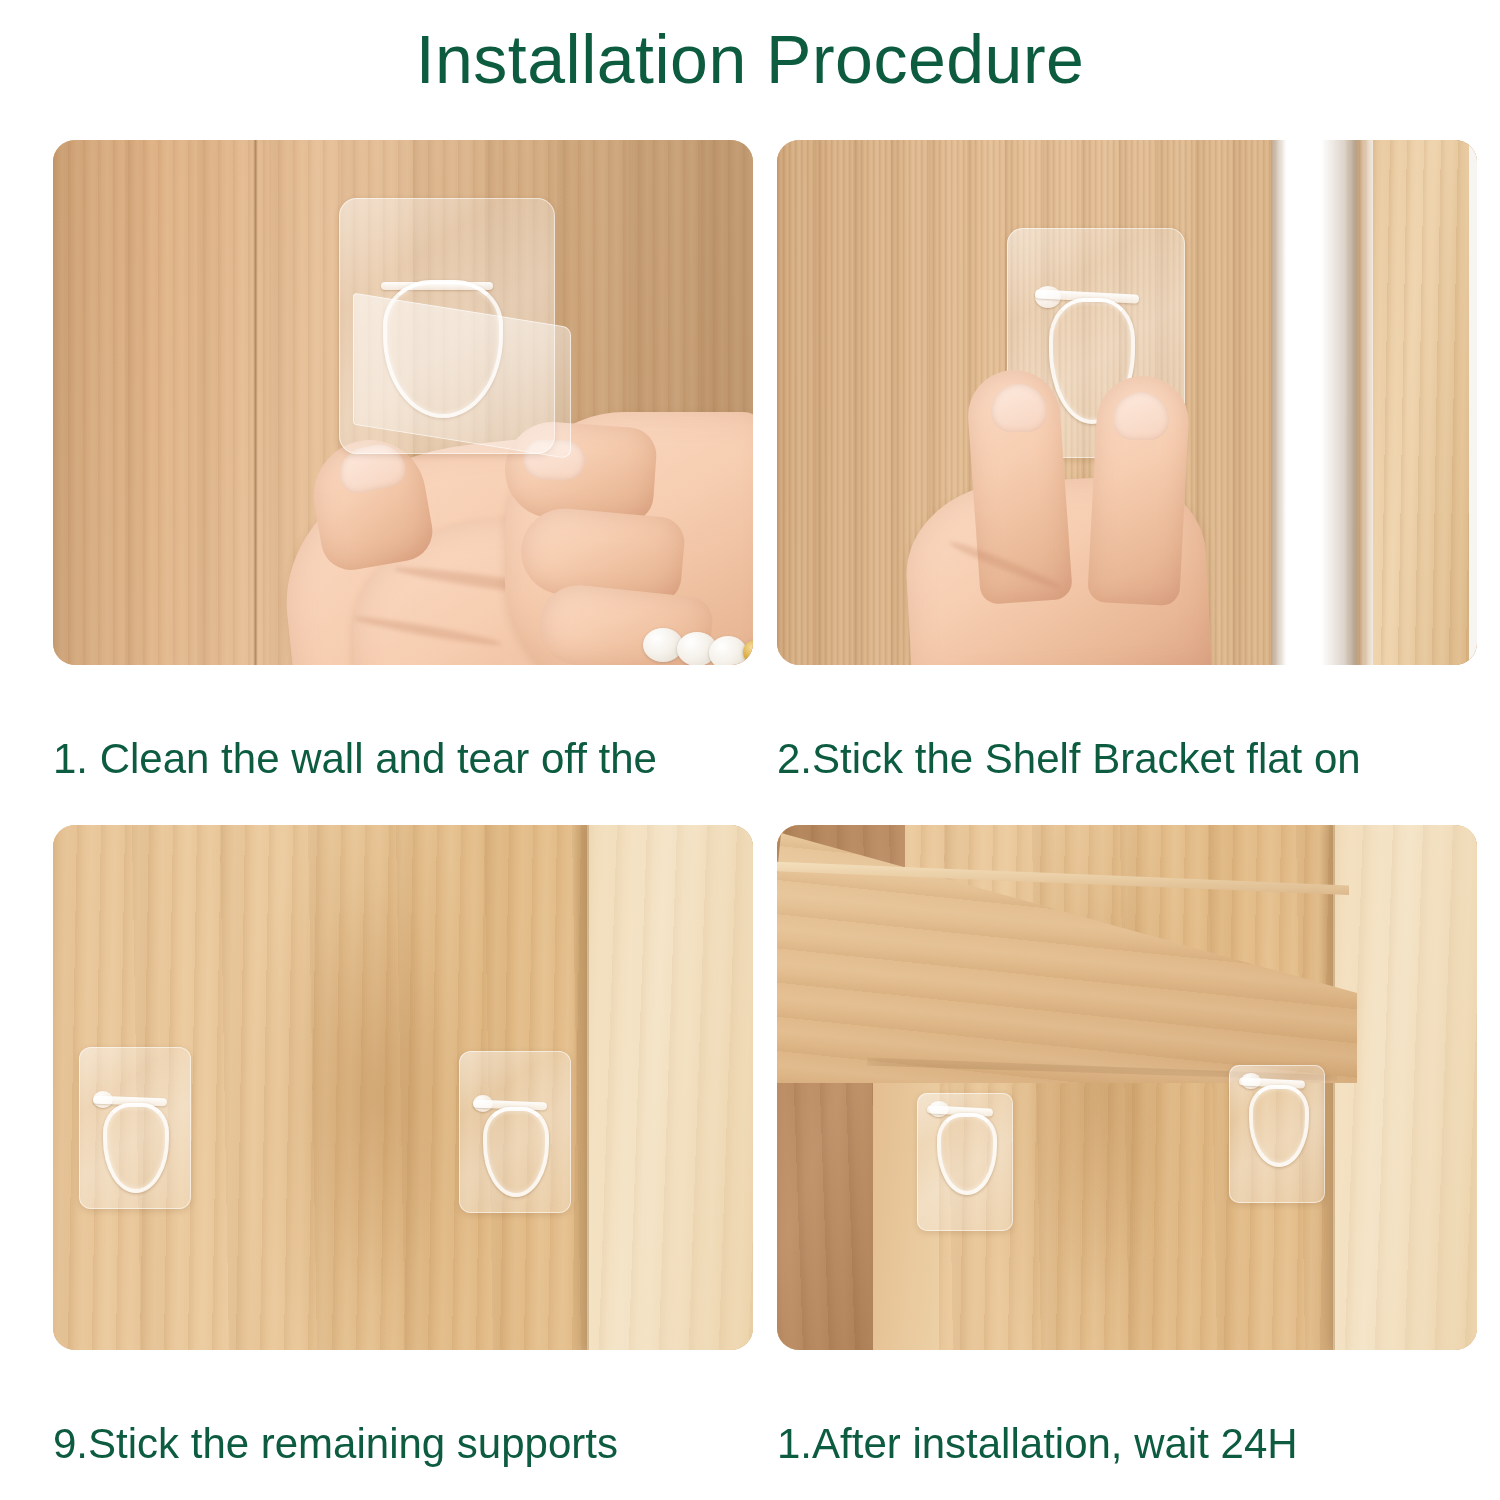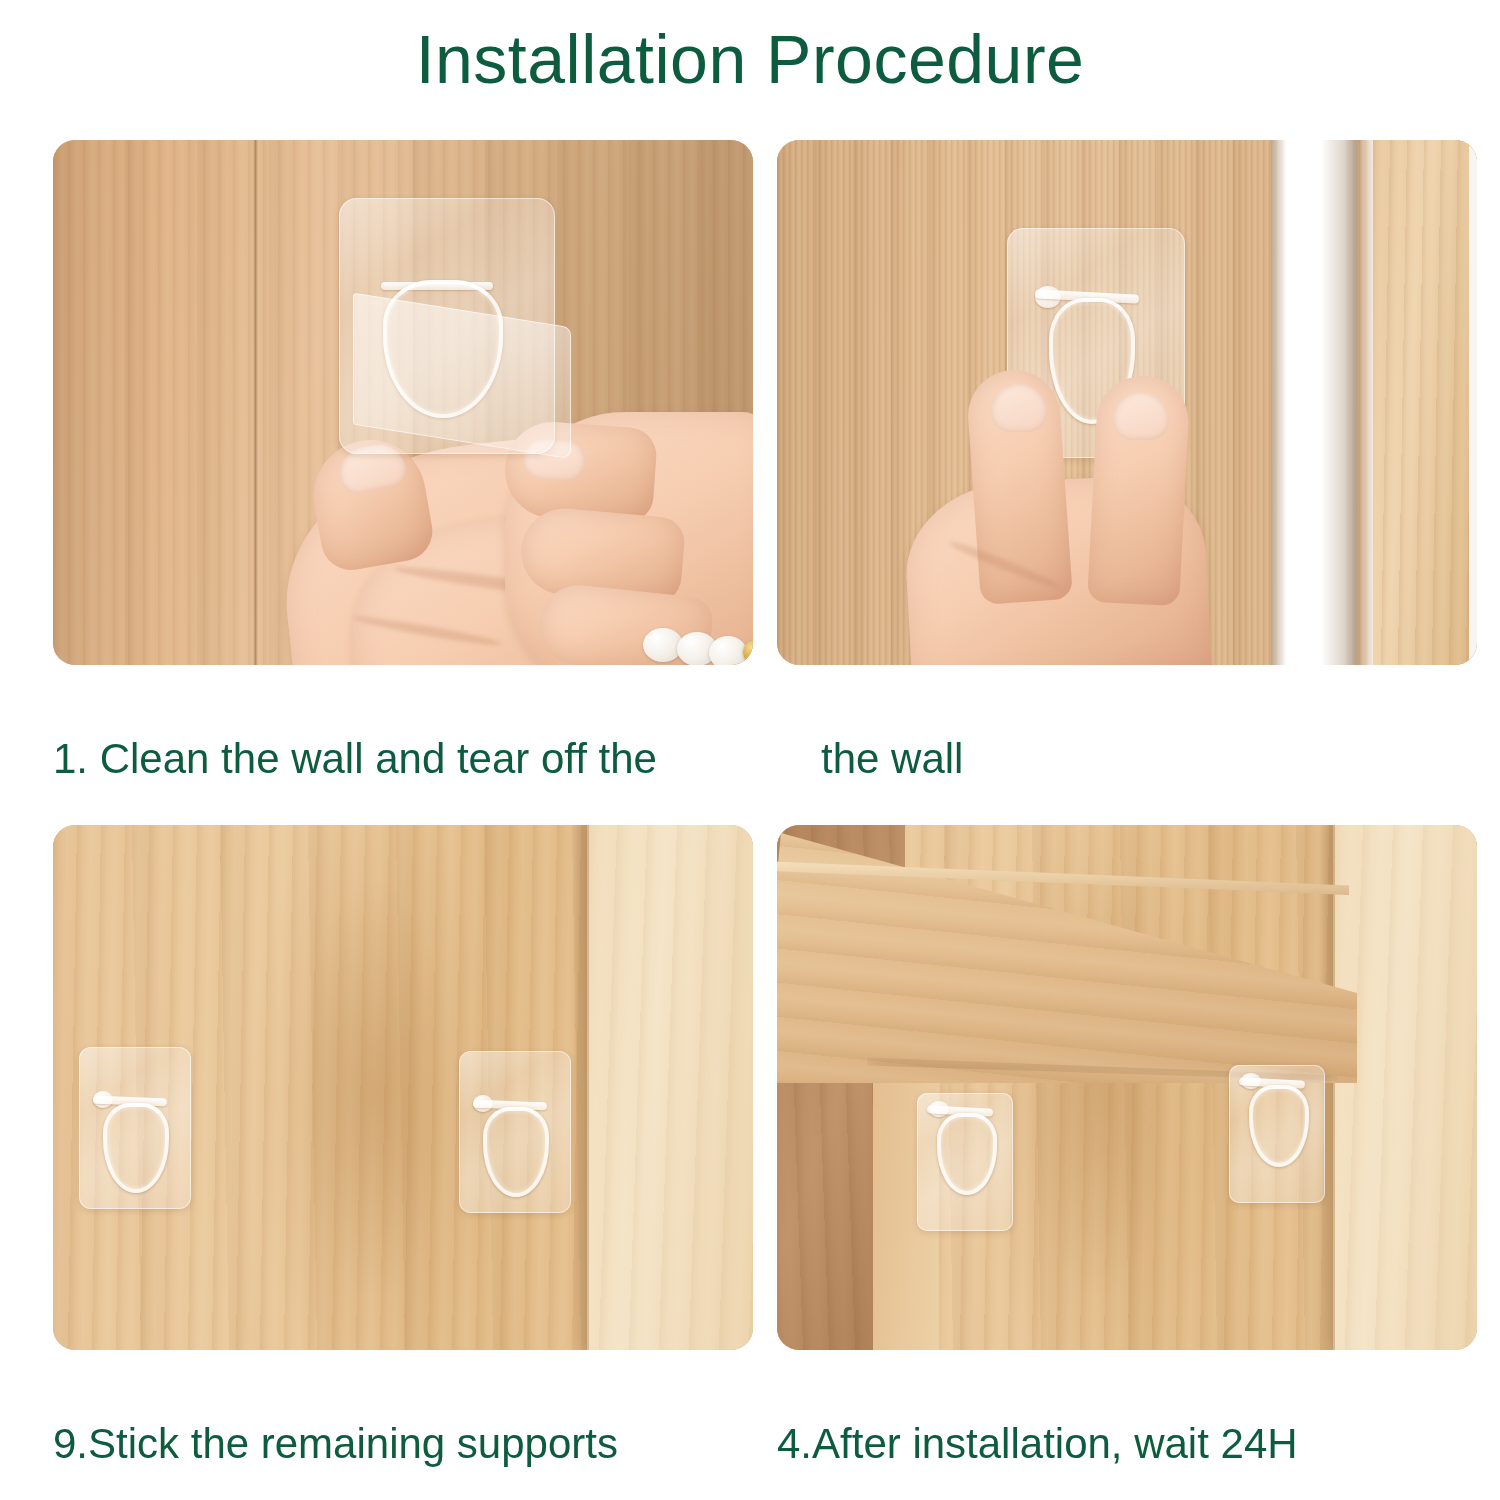--- a/index.html
+++ b/index.html
@@ -303,20 +303,21 @@
       </div>
 
       <div class="skin soft" style="left:130px; top:340px; width:300px; height:200px; border-radius:110px 90px 0 0 / 90px 80px 0 0; transform:rotate(-3deg);"></div>
       <div class="skin" style="left:196px; top:230px; width:92px; height:232px; border-radius:46px 46px 18px 18px; transform:rotate(-4deg);"></div>
       <div class="nail" style="left:214px; top:244px; width:56px; height:48px; border-radius:28px 28px 20px 20px;"></div>
       <div class="skin" style="left:316px; top:236px; width:92px; height:228px; border-radius:46px 46px 18px 18px; transform:rotate(3deg);"></div>
       <div class="nail" style="left:336px; top:252px; width:56px; height:48px; border-radius:28px 28px 20px 20px;"></div>
       <div class="crease" style="left:168px; top:420px; width:120px; height:10px; transform:rotate(22deg);"></div>
     </div>
     <div class="caption">
+      <span class="cap-line">2.Stick the Shelf Bracket flat on</span>
       <span class="cap-line indented">the wall</span>
     </div>
   </div>
 
   <div class="step-cell col-left row-bottom">
     <div class="photo">
       <div class="wood-base wood-oak"></div>
 
       <div class="wood-pale" style="position:absolute; left:534px; top:0; width:166px; height:525px; box-shadow:-6px 0 12px rgba(120,80,40,0.16);"></div>
       <div style="position:absolute; left:520px; top:0; width:16px; height:525px;
@@ -367,18 +368,18 @@
         <div class="ring" style="left:20px; top:20px; width:52px; height:74px;"></div>
       </div>
 
       <div class="bracket" style="left:452px; top:240px; width:96px; height:138px; border-radius:10px;">
         <div class="nub" style="left:12px; top:8px; width:20px; height:16px;"></div>
         <div class="crossbar" style="left:10px; top:14px; width:66px; height:8px; transform:rotate(3deg);"></div>
         <div class="ring" style="left:20px; top:20px; width:52px; height:74px;"></div>
       </div>
     </div>
     <div class="caption">
-      <span class="cap-line">4.After installation, wait 24H</span>
+      <span class="cap-line">1.After installation, wait 24H</span>
       
     </div>
   </div>
 
 </div>
 
 </body></html>

